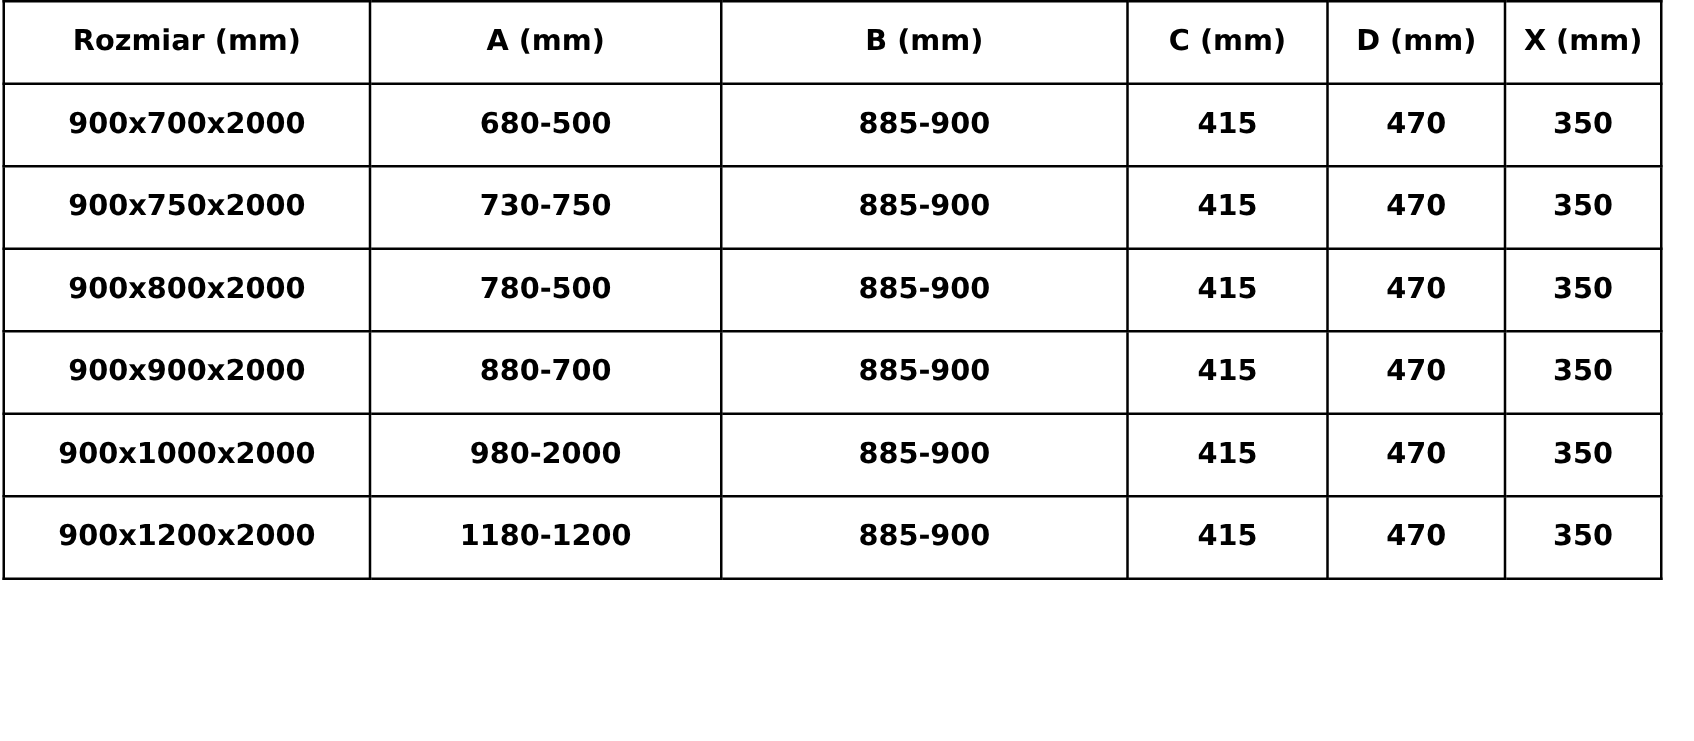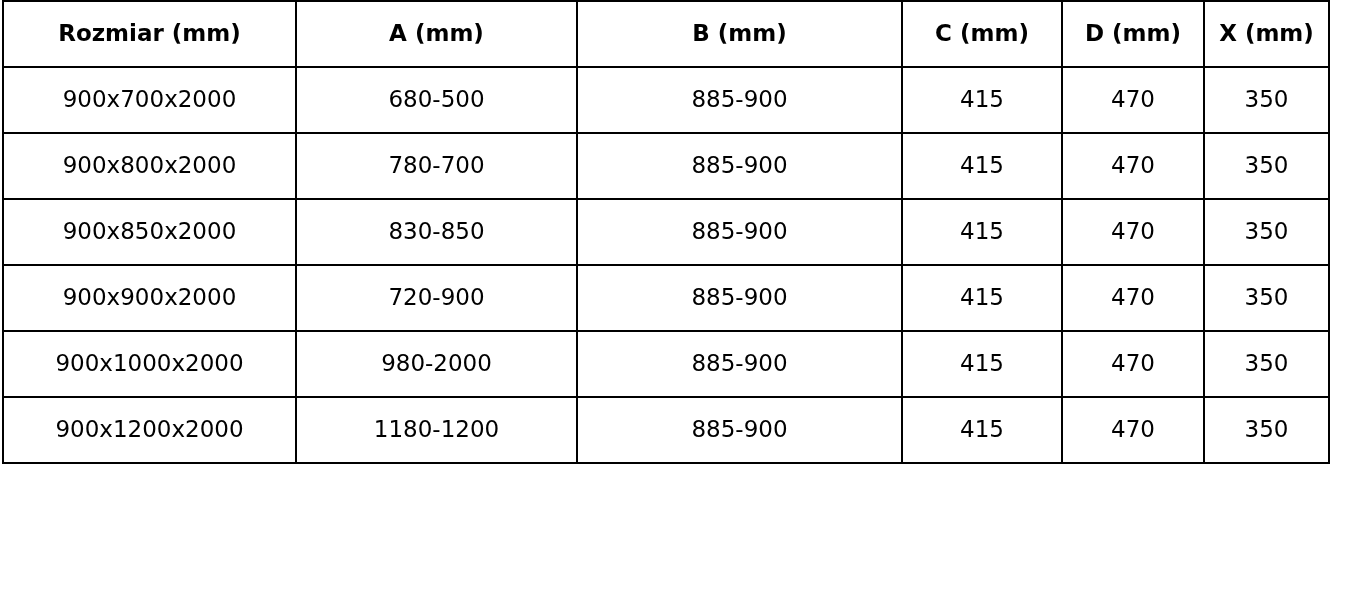--- a/index.html
+++ b/index.html
@@ -41,21 +41,21 @@
     padding: 0 4px;
     font-size: 23px;
     line-height: 1.1;
     white-space: nowrap;
   }
   table.size-table thead th {
     font-weight: bold;
     font-size: 23px;
   }
   table.size-table tbody td {
-    font-weight: normal;
+    font-weight: bold;
     font-size: 23px;
   }
 </style>
 </head>
 <body>
 
 <div class="table-wrap">
   <table class="size-table">
     <colgroup>
       <col class="c0">
@@ -78,38 +78,38 @@
     <tbody>
       <tr>
         <td>900x700x2000</td>
         <td>680-500</td>
         <td>885-900</td>
         <td>415</td>
         <td>470</td>
         <td>350</td>
       </tr>
       <tr>
-        <td>900x800x2000</td>
-        <td>780-700</td>
+        <td>900x750x2000</td>
+        <td>730-750</td>
         <td>885-900</td>
         <td>415</td>
         <td>470</td>
         <td>350</td>
       </tr>
       <tr>
-        <td>900x850x2000</td>
-        <td>830-850</td>
+        <td>900x800x2000</td>
+        <td>780-500</td>
         <td>885-900</td>
         <td>415</td>
         <td>470</td>
         <td>350</td>
       </tr>
       <tr>
         <td>900x900x2000</td>
-        <td>720-900</td>
+        <td>880-700</td>
         <td>885-900</td>
         <td>415</td>
         <td>470</td>
         <td>350</td>
       </tr>
       <tr>
         <td>900x1000x2000</td>
         <td>980-2000</td>
         <td>885-900</td>
         <td>415</td>

